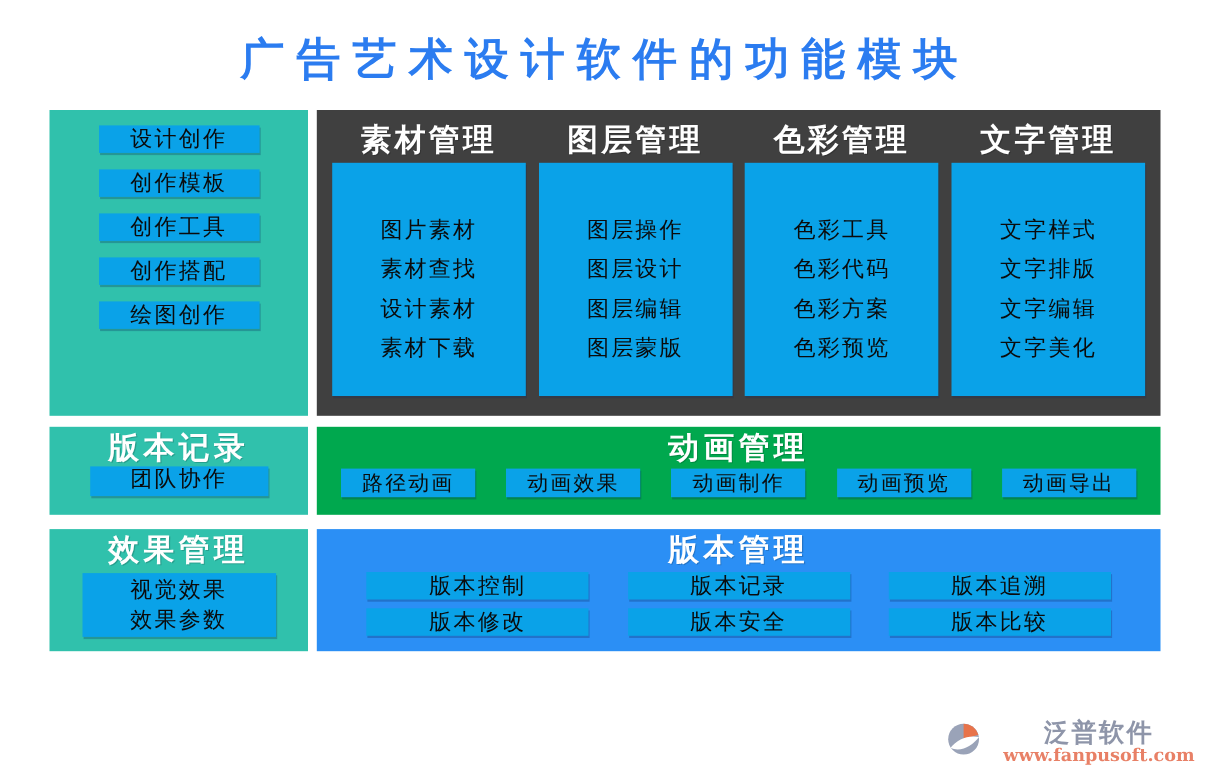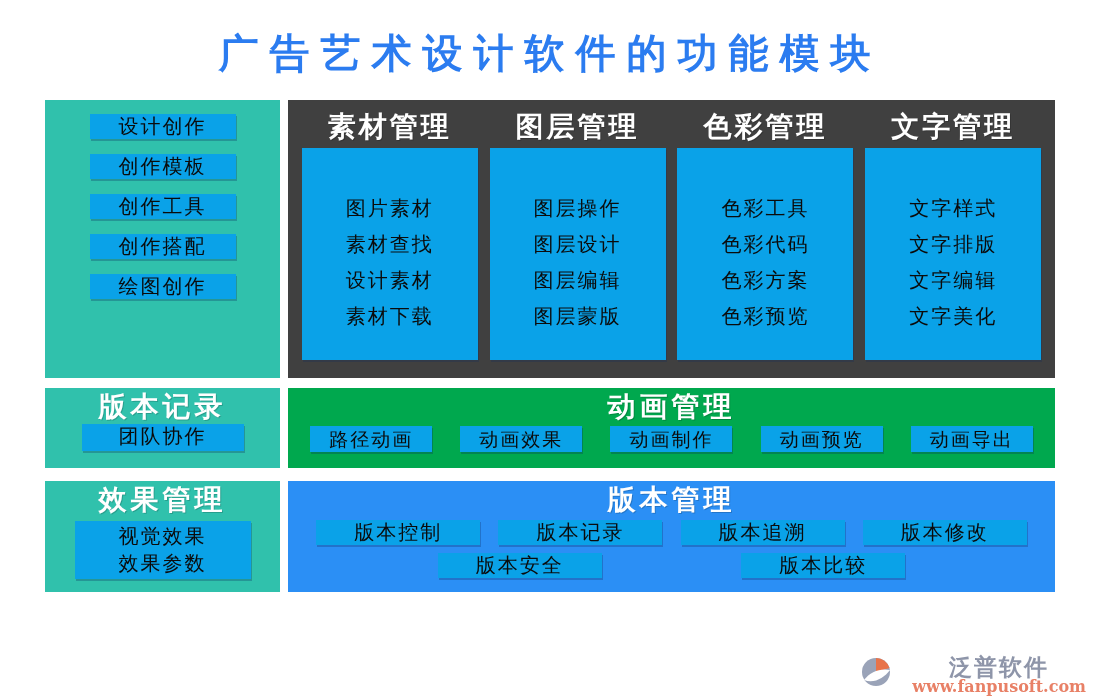--- a/index.html
+++ b/index.html
@@ -62,21 +62,21 @@
   .hbtns .btn { width:122px; height:26px; line-height:26px; font-size:19px; }
 
   .effect-box {
     width:176px; height:58px; margin:6px auto 0 auto;
     background:#0aa2e8; box-shadow:1px 2px 0 rgba(10,40,90,.28);
     display:flex; flex-direction:column; justify-content:center;
   }
   .effect-box .line { text-align:center; font-size:20px; letter-spacing:2px; color:#0b0b0b; line-height:27px; }
 
   .grid-btns { display:flex; flex-wrap:wrap; justify-content:space-evenly; row-gap:8px; margin-top:5px; padding:0 10px; }
-  .grid-btns .btn { width:164px; height:25px; line-height:25px; }
+  .grid-btns .btn { width:202px; height:25px; line-height:25px; }
 
   .footer-logo {
     position:absolute; right:14px; bottom:6px;
     display:flex; align-items:flex-start; gap:20px;
   }
   .logo-text { display:flex; flex-direction:column; align-items:center; }
   .brand { font-size:23px; font-weight:bold; color:#8e95a9; letter-spacing:2px; line-height:26px; }
   .site  { font-size:16px; font-weight:bold; color:#e88066; line-height:14px; }
   .logo-icon { width:32px; height:32px; margin-top:2px; }
 </style>

